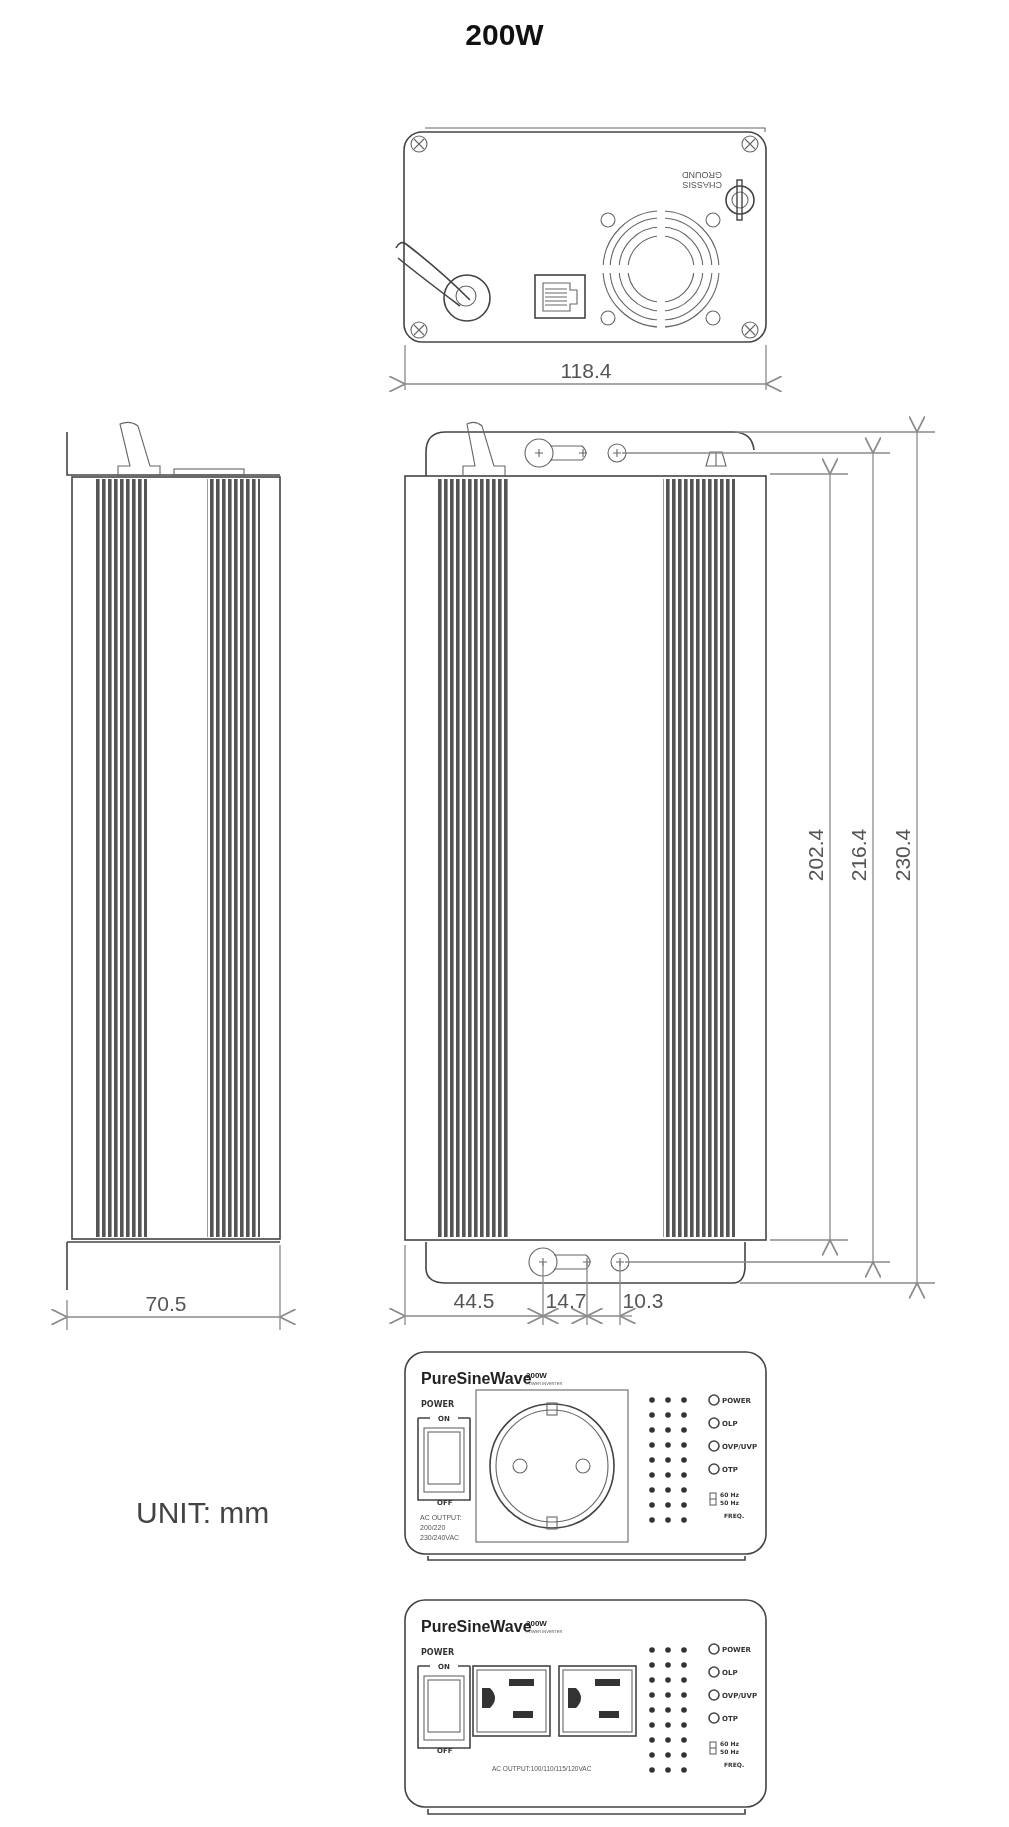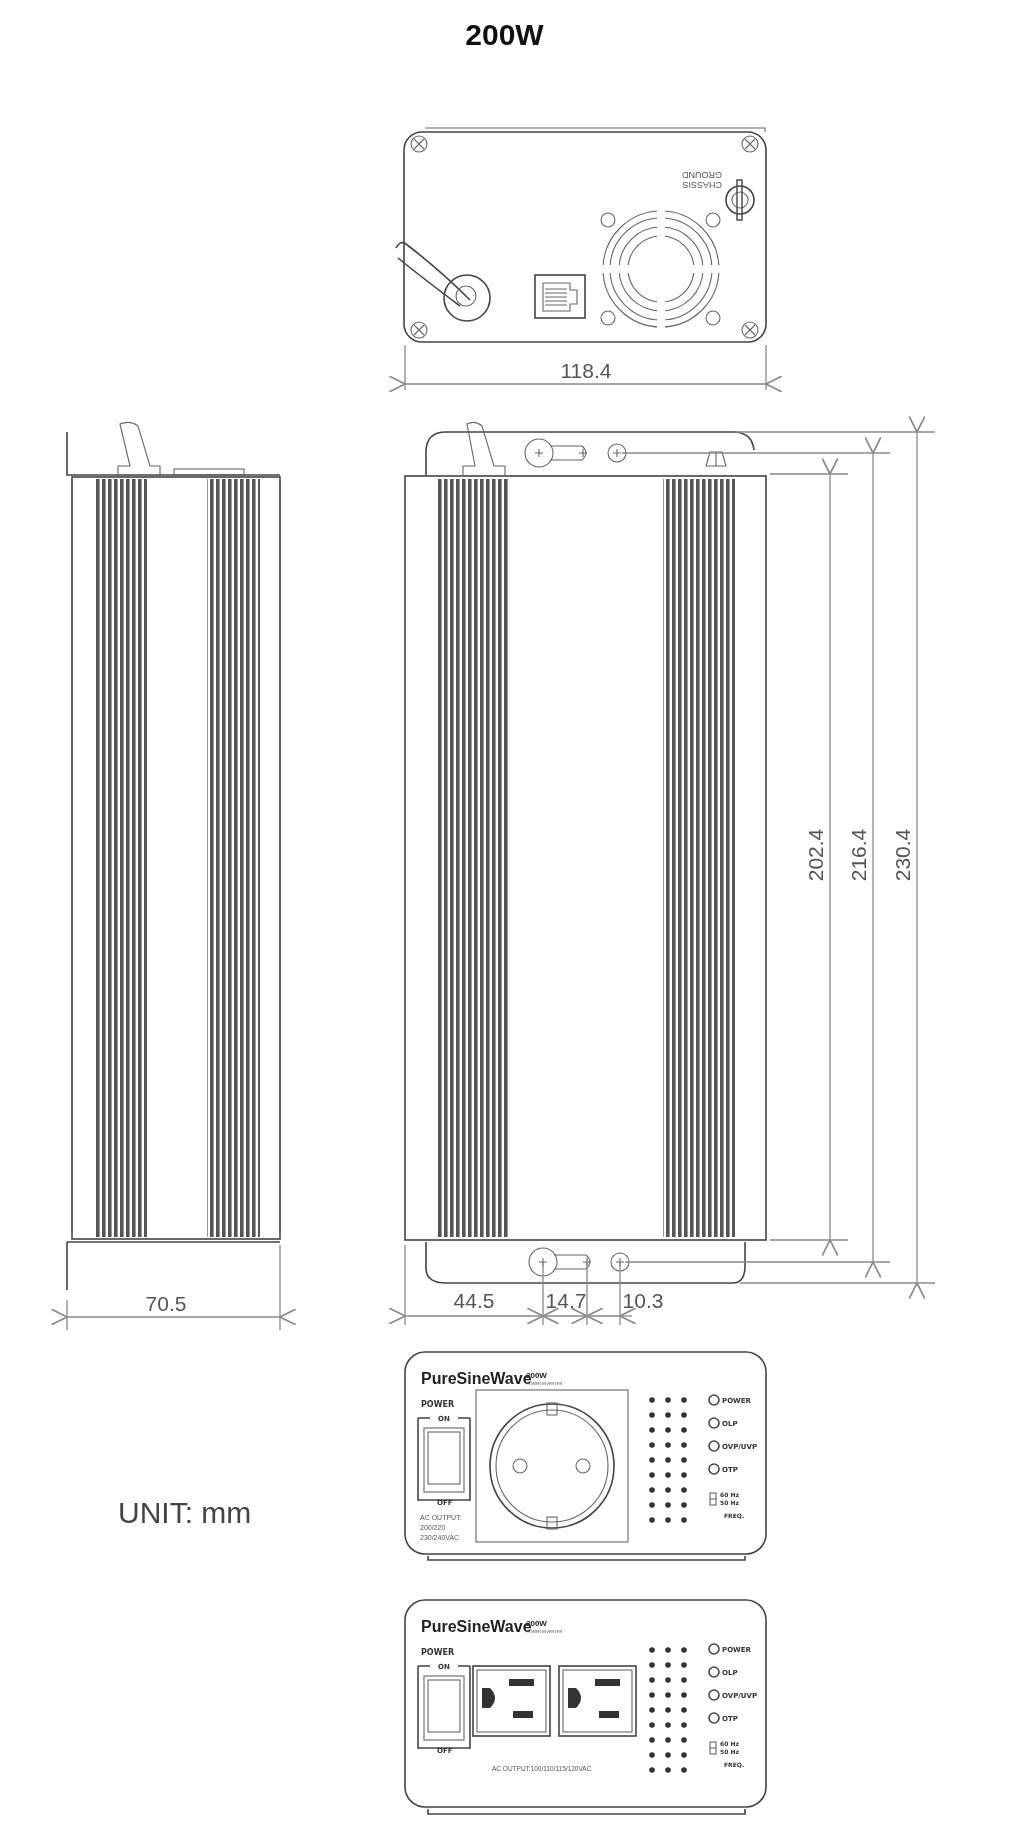--- a/index.html
+++ b/index.html
@@ -3,21 +3,21 @@
 <meta charset="utf-8">
 <style>
   html, body { margin: 0; padding: 0; background: #ffffff; }
   body { width: 1009px; height: 1827px; position: relative; overflow: hidden; font-family: "Liberation Sans", sans-serif; }
   #title { position: absolute; left: 0; width: 1009px; top: 18px; text-align: center; font-weight: bold; font-size: 30px; color: #111; font-family: "Liberation Sans", sans-serif; }
   svg { position: absolute; left: 0; top: 0; }
   .dim { fill: none; stroke: #8a8a8a; stroke-width: 1.3; }
   .out { fill: none; stroke: #444; stroke-width: 1.6; }
   .thin { fill: none; stroke: #666; stroke-width: 1.1; }
   .dimtxt { fill: #555; font-family: "Liberation Sans", sans-serif; font-size: 21px; }
-  .unit { position: absolute; left: 118px; top: 1496px; font-size: 30px; color: #444; font-family: "Liberation Sans", sans-serif; }
+  .unit { position: absolute; left: 136px; top: 1496px; font-size: 30px; color: #444; font-family: "Liberation Sans", sans-serif; }
   .brand { font-family: "Liberation Sans", sans-serif; font-weight: bold; fill: #222; }
   .lbl { font-family: "DejaVu Sans", sans-serif; font-weight: bold; fill: #333; }
   .small { font-family: "Liberation Sans", sans-serif; fill: #555; }
 </style>
 </head>
 <body>
 
 <div id="title">200W</div>
 
 <svg width="1009" height="1827" viewBox="0 0 1009 1827">

